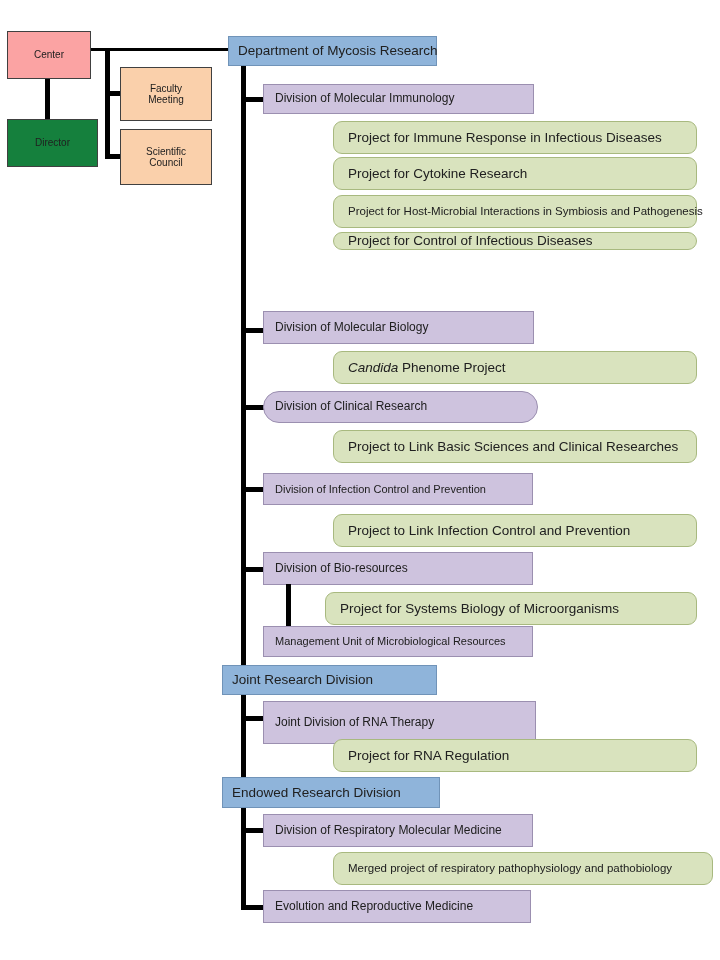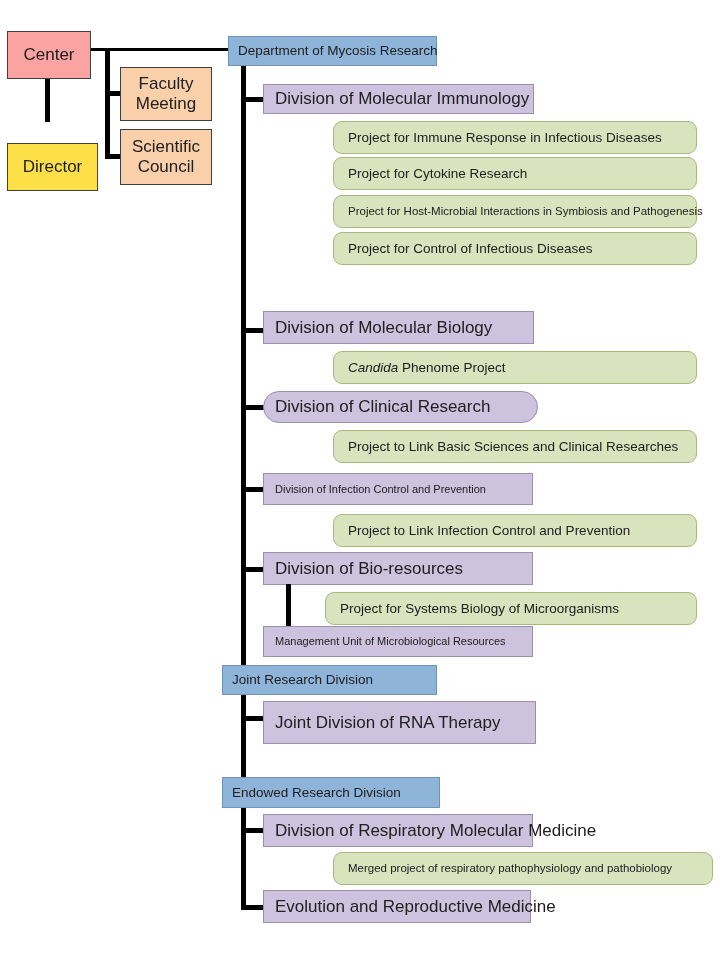--- a/index.html
+++ b/index.html
@@ -32,40 +32,40 @@
   }
 
   
   .node.center,
   .node.director,
   .node.committee {
     border: 1.5px solid #404040;
     justify-content: center;
     text-align: center;
     white-space: normal;
-    font-size: 17px;
+    font-size: 10px;
   }
   .node.center     { background: #FBA3A3; }
-  .node.director   { background: #fde047; margin-top: 24px; }
+  .node.director   { background: #15803d; }
   .node.committee  { background: #FAD0AB; }
 
   
   .node.dept {
     background: #8FB4DA;
     border: 1px solid #7093B8;
     padding-left: 9px;
     font-size: 13.5px;
   }
 
   
   .node.division {
     background: #CEC3DE;
     border: 1px solid #9B8FB0;
     padding-left: 11px;
-    font-size: 17px;
+    font-size: 12px;
   }
   .node.division.small { font-size: 11px; }
 
   
   .node.project {
     background: #D9E3BE;
     border: 1px solid #A8B97F;
     border-radius: 9px;
     padding-left: 14px;
     font-size: 13.5px;
@@ -119,21 +119,21 @@
   <div class="line v" style="left:241px; top:807px; width:5px; height:103px;"></div>
 
   <div class="node dept" style="left:228px; top:36px; width:209px; height:30px;">Department of Mycosis Research</div>
 
   <div class="line h" style="left:241px; top:97px; width:24px; height:5px;"></div>
   <div class="node division" style="left:263px; top:84px; width:271px; height:30px;">Division of Molecular Immunology</div>
 
   <div class="node project" style="left:333px; top:121px; width:364px; height:33px;">Project for Immune Response in Infectious Diseases</div>
   <div class="node project small" style="left:333px; top:195px; width:364px; height:33px;">Project for Host-Microbial Interactions in Symbiosis and Pathogenesis</div>
   <div class="node project" style="left:333px; top:157px; width:364px; height:33px;">Project for Cytokine Research</div>
-  <div class="node project" style="left:333px; top:232px; width:364px; height:33px;">Project for Control of Infectious Diseases</div>
+  <div class="node project" style="left:333px; top:232px; width:364px; height:18px;">Project for Control of Infectious Diseases</div>
 
   <div class="line h" style="left:241px; top:328px; width:24px; height:5px;"></div>
   <div class="node division" style="left:263px; top:311px; width:271px; height:33px;">Division of Molecular Biology</div>
 
   <div class="node project" style="left:333px; top:351px; width:364px; height:33px;">
     <span><em>Candida</em><span> Phenome Project</span></span>
   </div>
 
   <div class="line h" style="left:241px; top:405px; width:24px; height:5px;"></div>
   <div class="node division" style="left:263px; top:391px; width:275px; height:32px;border-radius:16px;">Division of Clinical Research</div>
@@ -152,20 +152,21 @@
 
   <div class="node project" style="left:325px; top:592px; width:372px; height:33px;">Project for Systems Biology of Microorganisms</div>
 
   <div class="node division small" style="left:263px; top:626px; width:270px; height:31px;">Management Unit of Microbiological Resources</div>
 
   <div class="node dept" style="left:222px; top:665px; width:215px; height:30px;">Joint Research Division</div>
 
   <div class="line h" style="left:241px; top:716px; width:24px; height:5px;"></div>
   <div class="node division" style="left:263px; top:701px; width:273px; height:43px;">Joint Division of RNA Therapy</div>
 
+  <div class="node project" style="left:333px; top:739px; width:364px; height:33px;">Project for RNA Regulation</div>
 
   <div class="node dept" style="left:222px; top:777px; width:218px; height:31px;">Endowed Research Division</div>
 
   <div class="line h" style="left:241px; top:828px; width:24px; height:5px;"></div>
   <div class="node division" style="left:263px; top:814px; width:270px; height:33px;">Division of Respiratory Molecular Medicine</div>
 
   <div class="node project small" style="left:333px; top:852px; width:380px; height:33px;">Merged project of respiratory pathophysiology and pathobiology</div>
 
   <div class="line h" style="left:241px; top:905px; width:24px; height:5px;"></div>
   <div class="node division" style="left:263px; top:890px; width:268px; height:33px;">Evolution and Reproductive Medicine</div>

